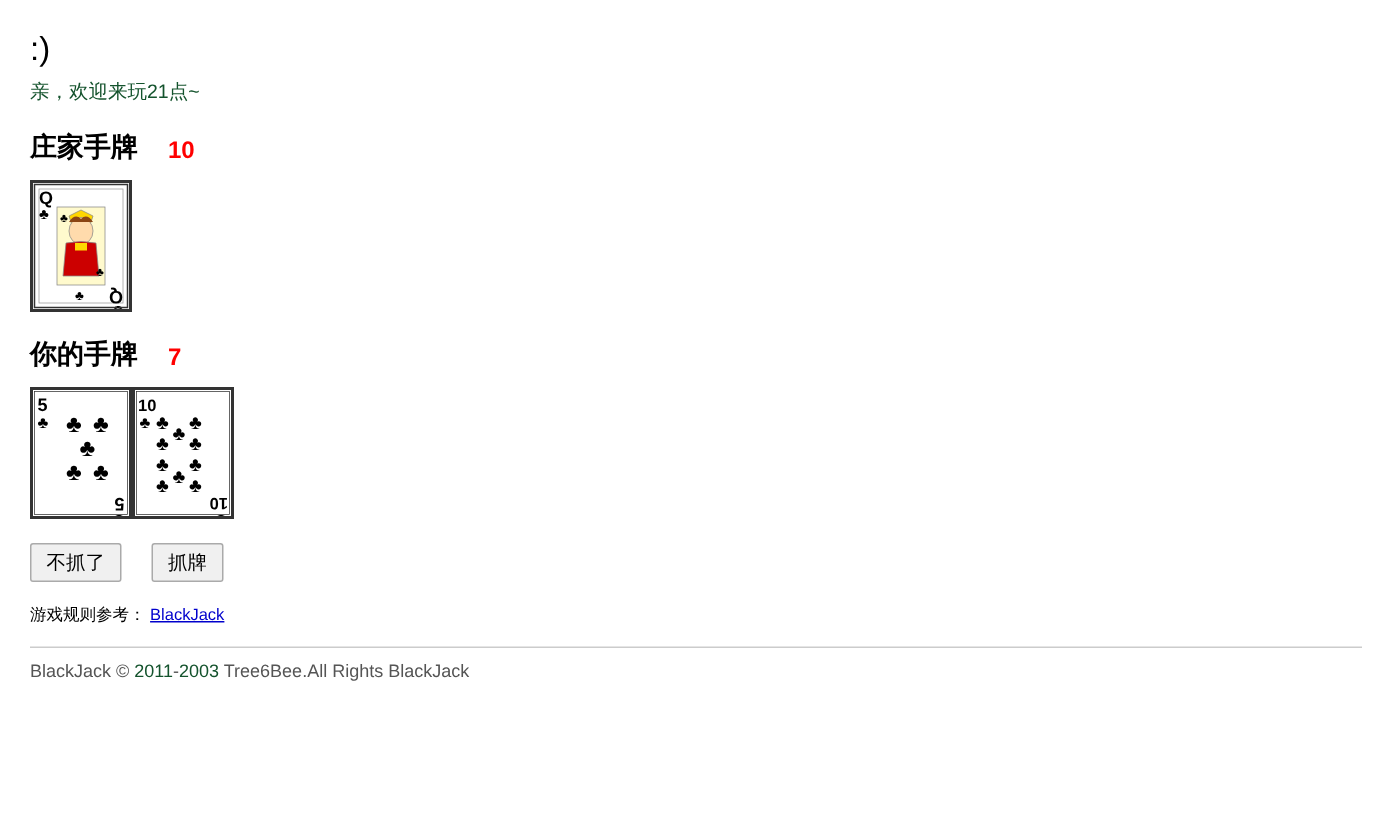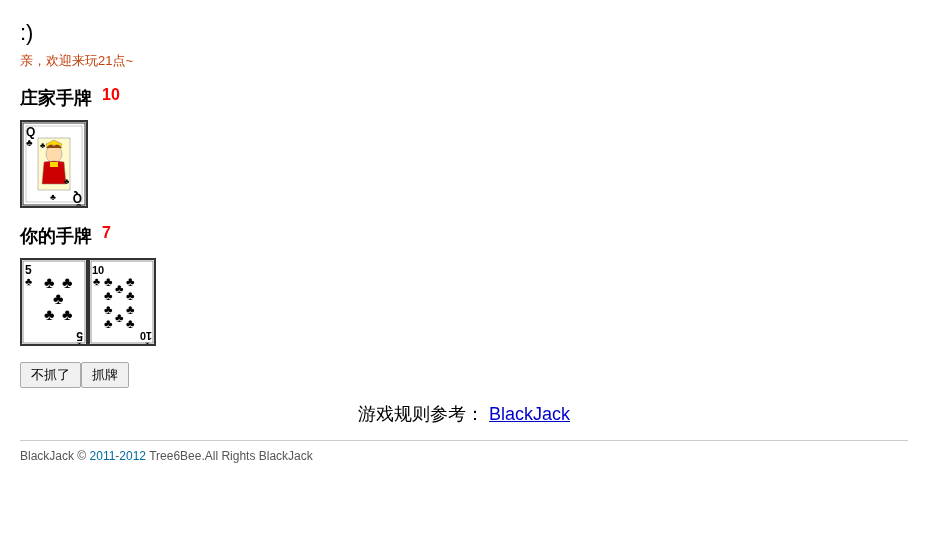--- a/index.html
+++ b/index.html
@@ -11,83 +11,82 @@
       padding: 10px 20px;
     }
 
     .smiley {
       font-size: 22px;
       margin: 10px 0 6px 0;
     }
 
     .welcome {
       font-size: 13px;
-      color: #c2410c;
+      color: #14532d;
       margin-bottom: 16px;
     }
 
     .section-title {
       font-size: 18px;
       font-weight: bold;
       margin-bottom: 10px;
       display: flex;
-      align-items: flex-start;
-      gap: 10px;
+      align-items: flex-end;
+      gap: 20px;
     }
 
     .score {
       color: red;
       font-size: 16px;
       font-weight: bold;
     }
 
     .cards-row {
       display: flex;
       flex-direction: row;
       gap: 0;
       margin-bottom: 16px;
     }
 
     .buttons-row {
       display: flex;
-      gap: 0;
+      gap: 20px;
       margin-bottom: 14px;
       align-items: center;
     }
 
     .btn {
       padding: 3px 10px;
       border: 1px solid #aaa;
       background: #f0f0f0;
       cursor: pointer;
       font-size: 13px;
       border-radius: 2px;
     }
 
     .rules-line {
-      font-size: 18px;
+      font-size: 11px;
       margin-bottom: 14px;
-      text-align: center;
     }
 
     .rules-link {
       color: #00c;
       text-decoration: underline;
       cursor: pointer;
     }
 
     .footer-line {
       border-top: 1px solid #ccc;
       padding-top: 8px;
       font-size: 12px;
       color: #555;
     }
 
     .footer-year-red {
-      color: #0369a1;
+      color: #14532d;
     }
   </style>
 </head>
 <body>
 
 <div class="smiley">:)</div>
 
 <div class="welcome">亲，欢迎来玩21点~</div>
 
 <div class="section-title">
@@ -178,14 +177,14 @@
   <button class="btn">不抓了</button>
   <button class="btn">抓牌</button>
 </div>
 
 <div class="rules-line">
   <span>游戏规则参考：</span>
   <a class="rules-link">BlackJack</a>
 </div>
 
 <div class="footer-line">
-  <span>BlackJack © </span><span class="footer-year-red">2011</span><span>-</span><span class="footer-year-red">2012</span><span> Tree6Bee.All Rights BlackJack</span>
+  <span>BlackJack © </span><span class="footer-year-red">2011</span><span>-</span><span class="footer-year-red">2003</span><span> Tree6Bee.All Rights BlackJack</span>
 </div>
 
 </body></html>

